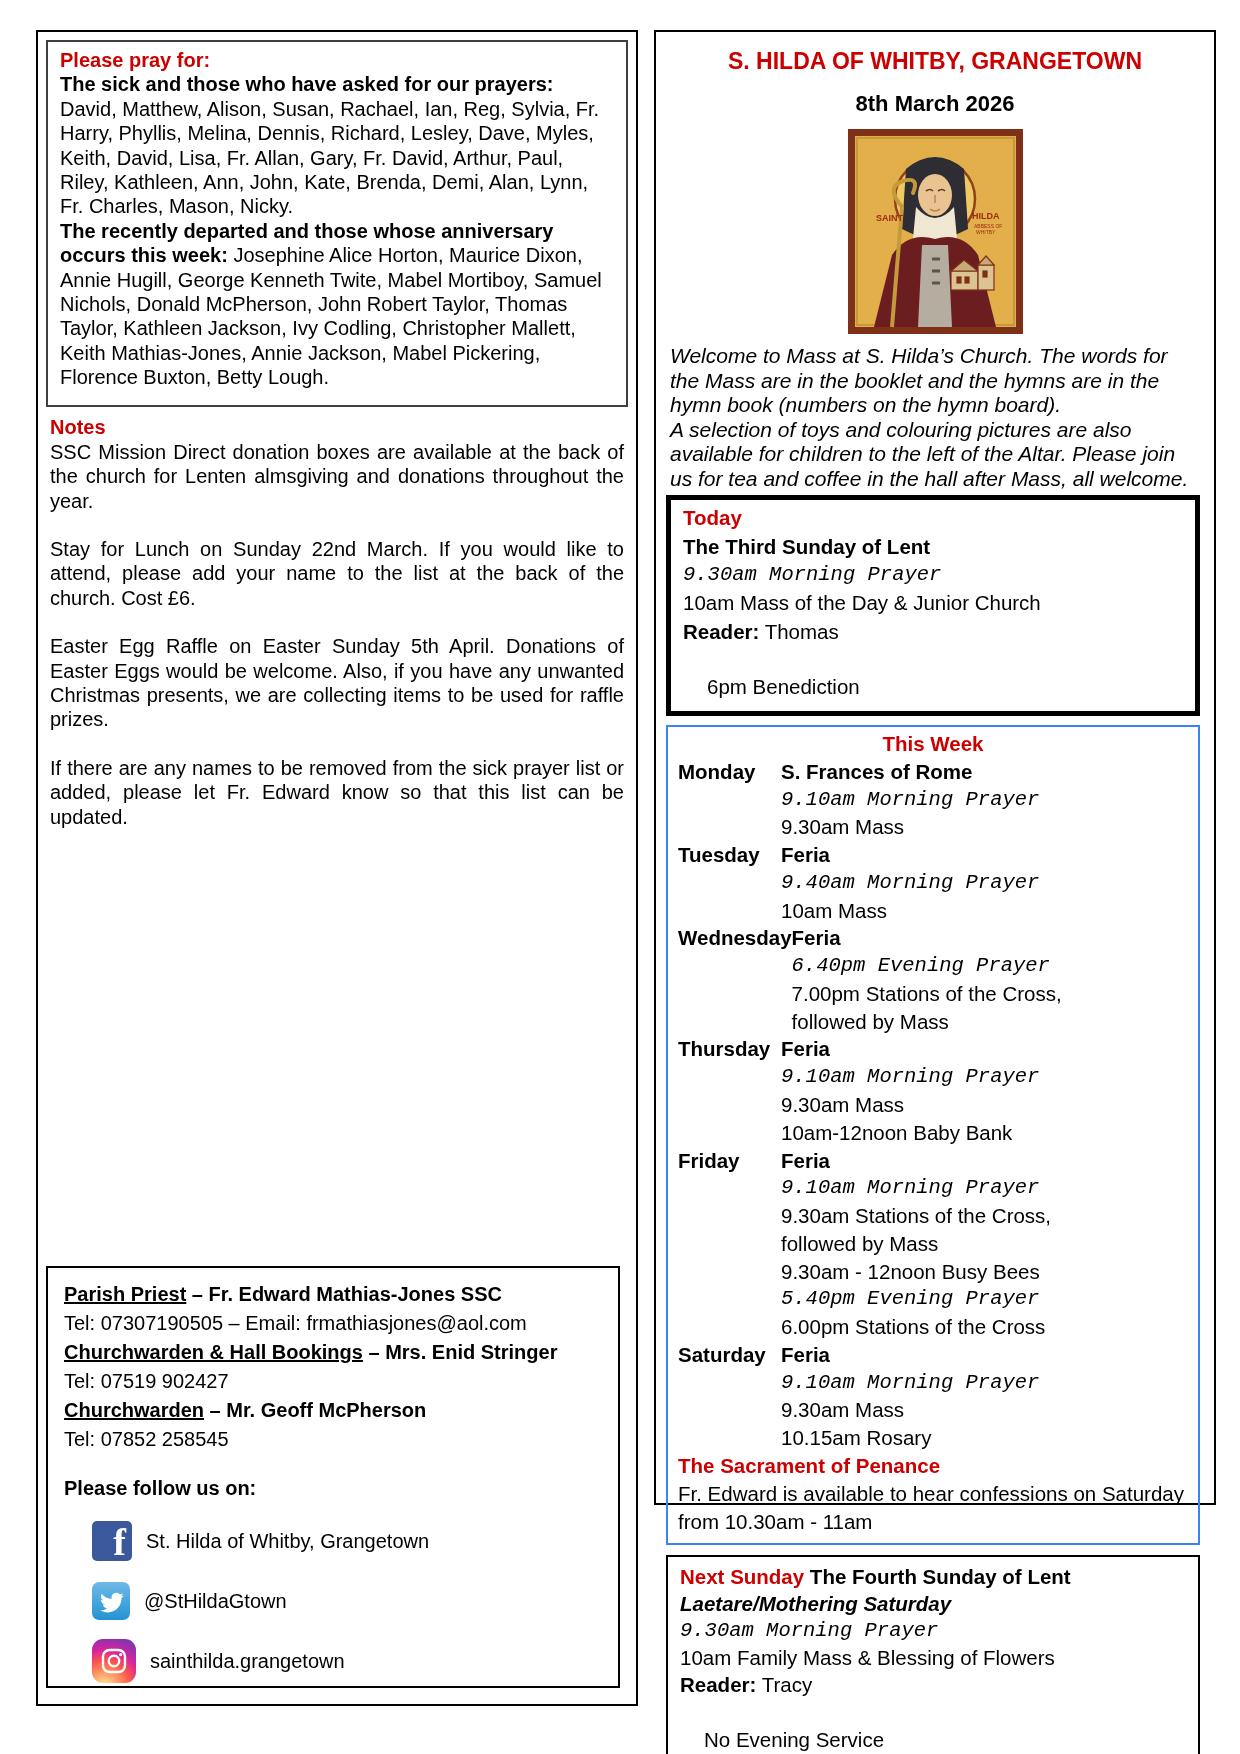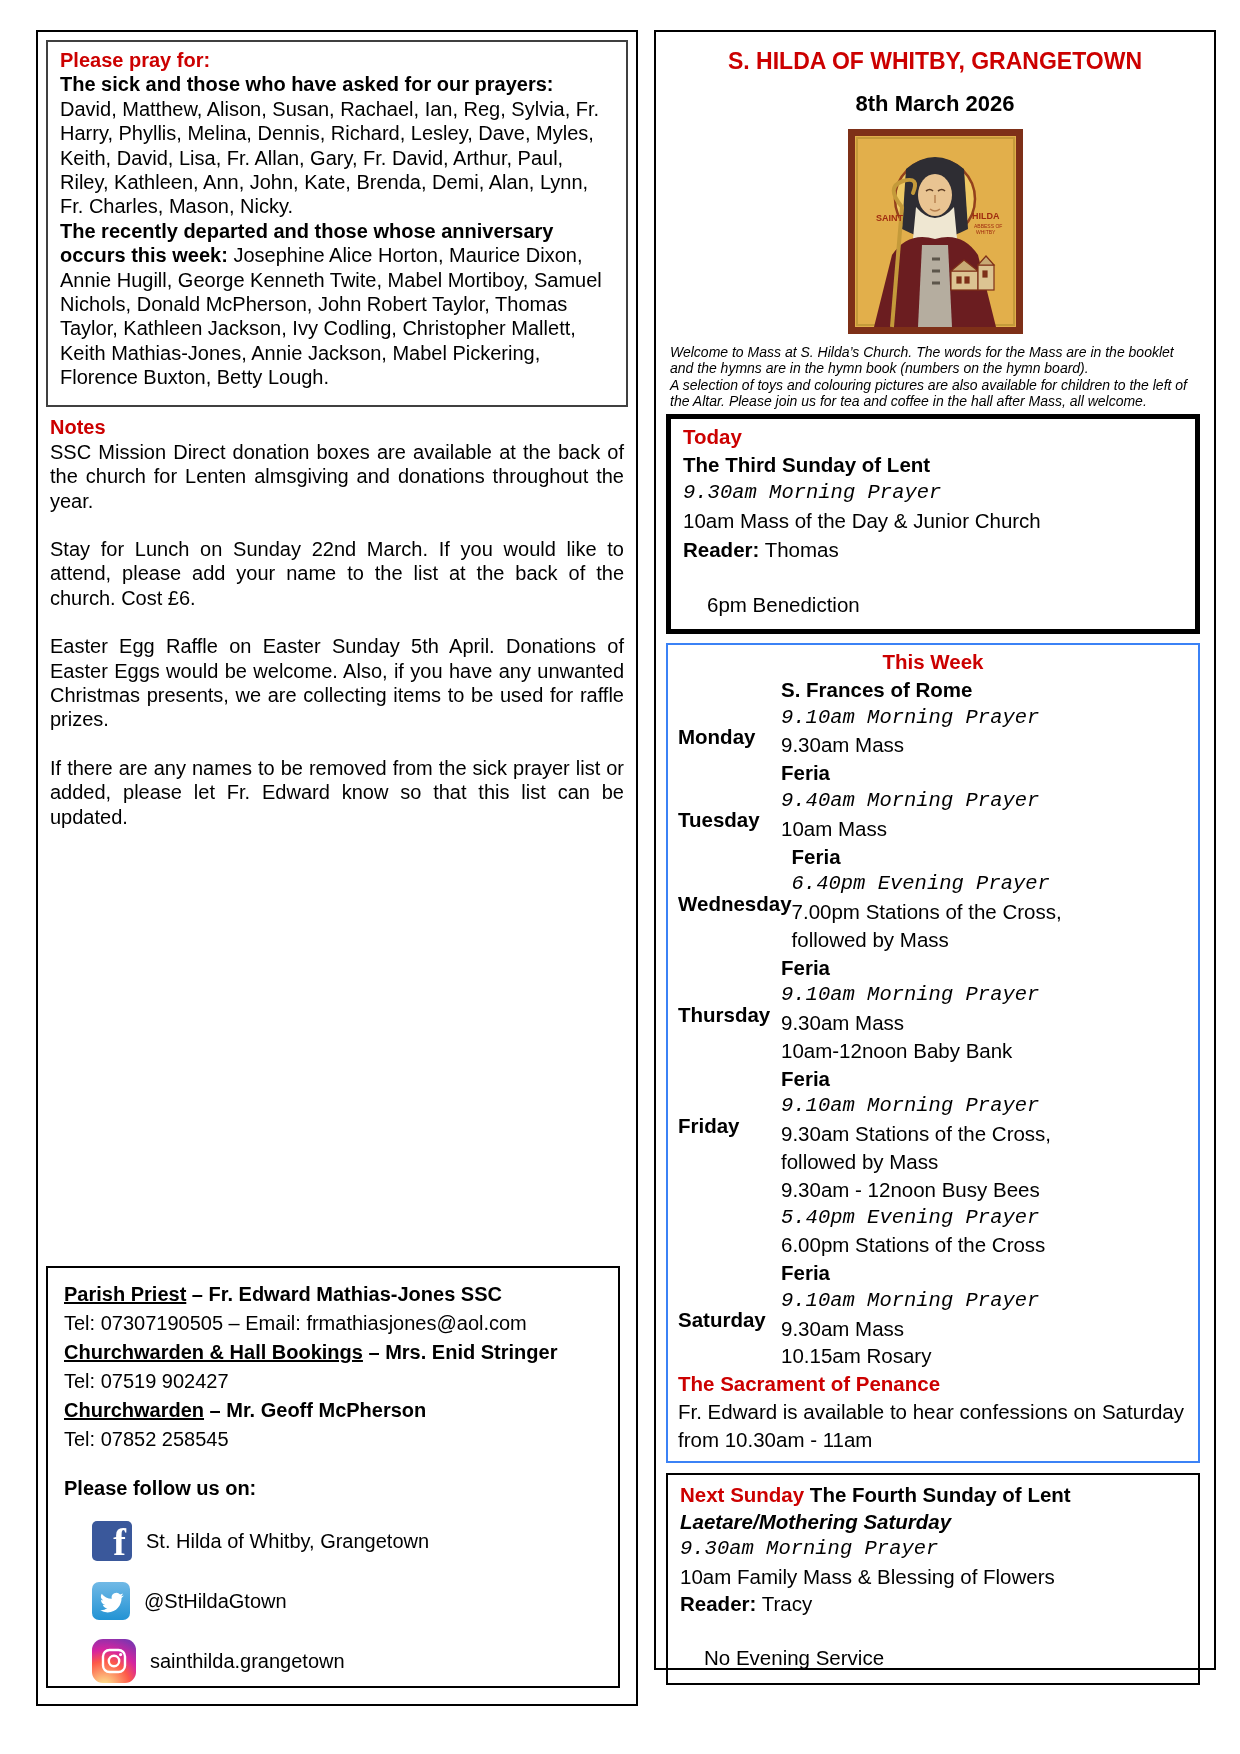--- a/index.html
+++ b/index.html
@@ -2,21 +2,21 @@
 <html><head>
 <meta charset="utf-8">
 <style>
   html,body{margin:0;padding:0;}
   body{
     width:1240px;height:1754px;background:#ffffff;position:relative;
     font-family:"Liberation Sans", sans-serif;color:#000;
   }
   .col{position:absolute;top:30px;border:2px solid #000;background:#fff;box-sizing:border-box;}
   .col-left{left:36px;width:602px;height:1676px;}
-  .col-right{left:654px;width:562px;height:1640px;}
+  .col-right{left:654px;width:562px;height:1475px;}
 
   
   .pray-box{margin:8px;border:2px solid #404040;padding:6px 12px 16px;font-size:20px;line-height:1.22;}
   .red-head{color:#CC0000;font-weight:bold;}
   .b{font-weight:bold;}
   .pray-box p{margin:0;}
   .notes-wrap{margin:8px 12px 0 12px;font-size:20px;line-height:1.22;}
   .notes-wrap .red-head{display:block;}
   .notes-wrap p{margin:0 0 24px 0;text-align:justify;}
   .contact-box{
@@ -31,28 +31,28 @@
   .icon-fb{width:40px;height:40px;background:#3a589b;border-radius:5px;position:relative;overflow:hidden;flex:0 0 auto;}
   .icon-fb span{position:absolute;right:6px;bottom:-9px;color:#fff;font-weight:bold;font-size:38px;font-family:"Liberation Serif",serif;}
   .icon-tw{width:38px;height:38px;border-radius:7px;background:linear-gradient(#71b9e6,#2293d4);display:flex;align-items:center;justify-content:center;flex:0 0 auto;}
   .icon-ig{width:44px;height:44px;border-radius:11px;display:flex;align-items:center;justify-content:center;flex:0 0 auto;
     background:radial-gradient(circle at 28% 110%, #fdf497 0%, #fd5949 45%, #d6249f 65%, #8134af 90%);}
 
   
   .church-title{text-align:center;color:#CC0000;font-weight:bold;font-size:23px;margin-top:16px;}
   .date-line{text-align:center;font-weight:bold;font-size:22px;margin-top:16px;}
   .saint-wrap{display:flex;justify-content:center;margin-top:12px;}
-  .welcome{font-style:italic;font-size:14px;line-height:1.17;margin:10px 14px 0 14px;}
+  .welcome{font-style:italic;font-size:21px;line-height:1.17;margin:10px 14px 0 14px;}
   .today-box{margin:4px 14px 0 10px;border:5px solid #000;padding:4px 12px 10px;font-size:20.5px;line-height:1.38;}
   .italic{font-style:italic;font-family:Liberation Mono, monospace;}
   .spacer-line{margin-top:27px;margin-left:24px;}
   .week-box{margin:9px 14px 0 10px;border:2px solid #3b82f6;padding:3px 10px 8px;font-size:20.5px;line-height:1.355;}
   .week-title{text-align:center;color:#CC0000;font-weight:bold;}
   .day-row{display:flex;}
-  .day-label{font-weight:bold;min-width:103px;white-space:nowrap;margin-top:47px;}
+  .day-label{font-weight:bold;min-width:103px;white-space:nowrap;}
   .day-content{flex:1;}
   .feast{font-weight:bold;}
   .penance-head{color:#CC0000;font-weight:bold;}
   .next-box{margin:10px 14px 0 10px;border:2px solid #000;padding:6px 12px 12px;font-size:20.5px;line-height:1.32;}
   .next-head-red{color:#CC0000;font-weight:bold;}
   .next-head-rest{font-weight:bold;margin-top:6px;}
   .bold-italic{font-weight:bold;font-style:italic;}
 </style>
 </head>
 <body>

